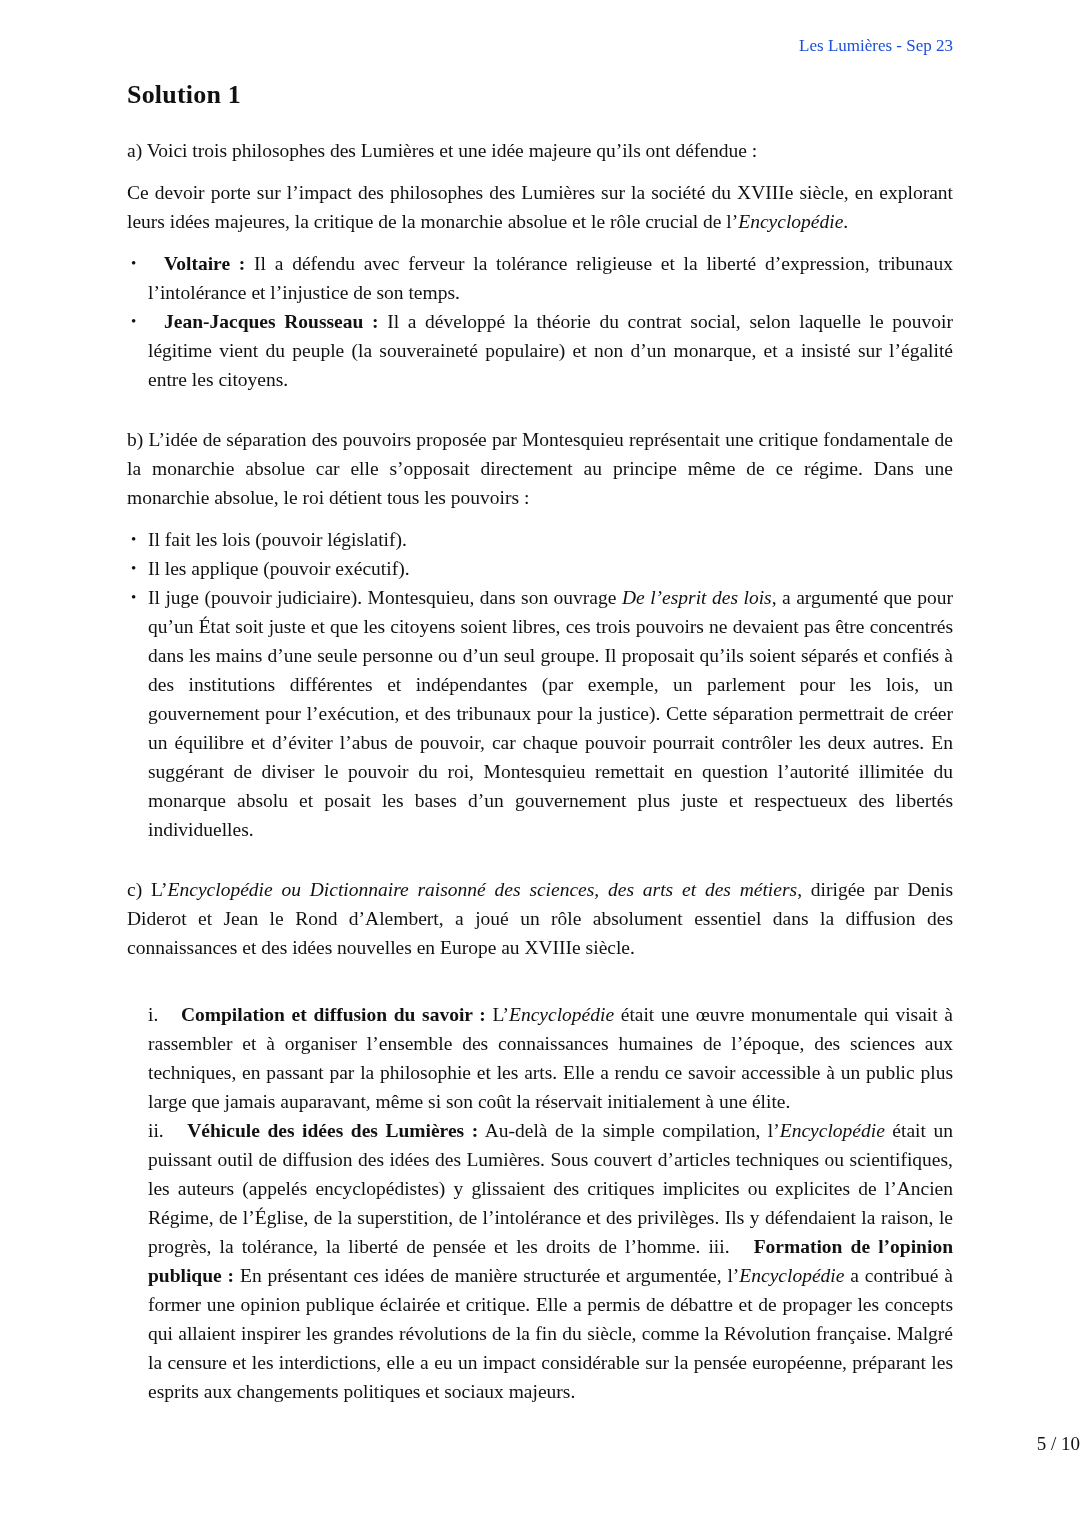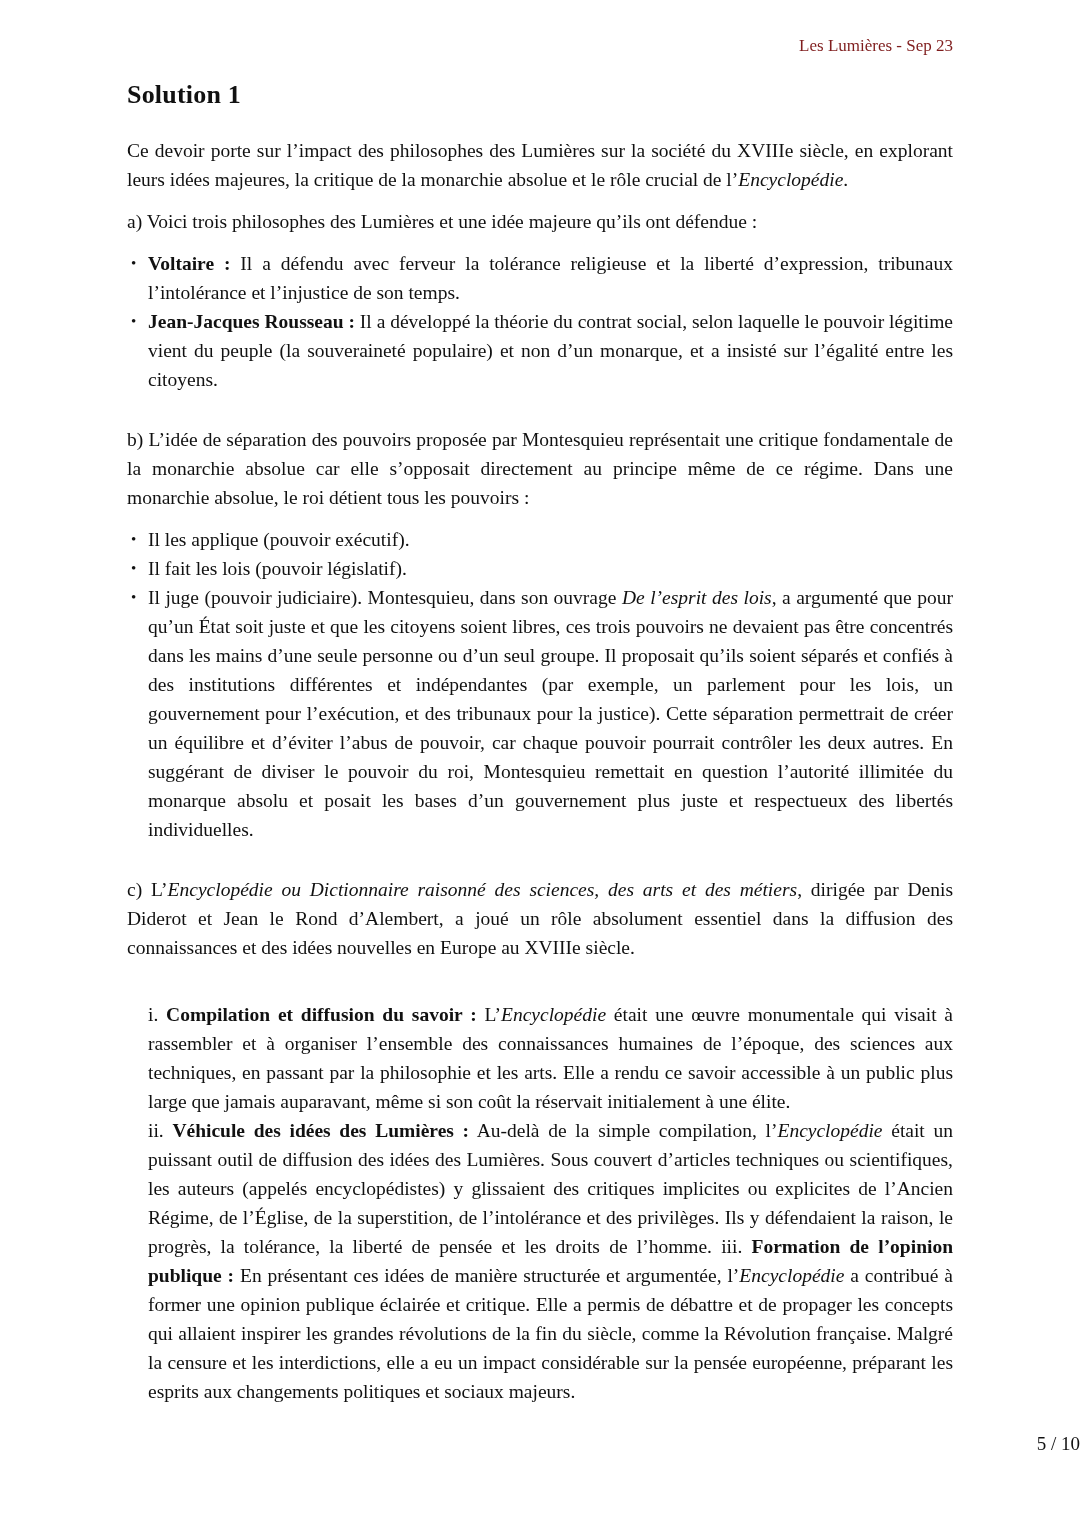--- a/index.html
+++ b/index.html
@@ -11,21 +11,21 @@
     color: #111111;
     font-family: "Liberation Serif", serif;
     overflow: hidden;
   }
   .page-header {
     position: absolute;
     top: 36px;
     right: 127px;
     font-size: 17px;
     line-height: 20px;
-    color: #7f1d1d;
+    color: #1d4ed8;
   }
   .content {
     position: absolute;
     left: 127px;
     right: 127px;
     top: 0;
   }
   h1.doc-title {
     font-size: 26px;
     font-weight: bold;
@@ -56,55 +56,55 @@
     font-size: 15px;
     line-height: 29px;
   }
   .sec-gap { margin-top: 31px; }
   .roman-block {
     margin-left: 21px;
     margin-top: 38px;
   }
   .roman-block .para { margin: 0; }
   em { font-style: italic; }
-  strong { font-weight: bold; }
+  strong { font-weight: bold; margin-left: 16px; }
   .page-footer {
     position: absolute;
     bottom: 72px;
     left: 0;
     width: 100%;
     text-align: right;
     font-size: 19px;
   }
 </style>
 </head>
 <body>
 
 <div class="page-header">
   <span>Les Lumières - Sep 23</span>
 </div>
 
 <div class="content">
 
   <h1 class="doc-title">Solution 1</h1>
 
+  <p class="para">a) Voici trois philosophes des Lumières et une idée majeure qu’ils ont défendue :</p>
+
   <p class="para"><span>Ce devoir porte sur l’impact des philosophes des Lumières sur la société du XVIIIe siècle, en explorant leurs idées majeures, la critique de la monarchie absolue et le rôle crucial de l’</span><em>Encyclopédie</em><span>.</span></p>
-
-  <p class="para">a) Voici trois philosophes des Lumières et une idée majeure qu’ils ont défendue :</p>
 
   <ul class="doc-list">
     <li><strong>Voltaire :</strong><span> Il a défendu avec ferveur la tolérance religieuse et la liberté d’expression, tribunaux l’intolérance et l’injustice de son temps.</span></li>
     <li><strong>Jean-Jacques Rousseau :</strong><span> Il a développé la théorie du contrat social, selon laquelle le pouvoir légitime vient du peuple (la souveraineté populaire) et non d’un monarque, et a insisté sur l’égalité entre les citoyens.</span></li>
   </ul>
 
   <p class="para sec-gap">b) L’idée de séparation des pouvoirs proposée par Montesquieu représentait une critique fondamentale de la monarchie absolue car elle s’opposait directement au principe même de ce régime. Dans une monarchie absolue, le roi détient tous les pouvoirs :</p>
 
   <ul class="doc-list">
+    <li>Il fait les lois (pouvoir législatif).</li>
     <li>Il les applique (pouvoir exécutif).</li>
-    <li>Il fait les lois (pouvoir législatif).</li>
     <li><span>Il juge (pouvoir judiciaire). Montesquieu, dans son ouvrage </span><em>De l’esprit des lois</em><span>, a argumenté que pour qu’un État soit juste et que les citoyens soient libres, ces trois pouvoirs ne devaient pas être concentrés dans les mains d’une seule personne ou d’un seul groupe. Il proposait qu’ils soient séparés et confiés à des institutions différentes et indépendantes (par exemple, un parlement pour les lois, un gouvernement pour l’exécution, et des tribunaux pour la justice). Cette séparation permettrait de créer un équilibre et d’éviter l’abus de pouvoir, car chaque pouvoir pourrait contrôler les deux autres. En suggérant de diviser le pouvoir du roi, Montesquieu remettait en question l’autorité illimitée du monarque absolu et posait les bases d’un gouvernement plus juste et respectueux des libertés individuelles.</span></li>
   </ul>
 
   <p class="para sec-gap"><span>c) L’</span><em>Encyclopédie ou Dictionnaire raisonné des sciences, des arts et des métiers</em><span>, dirigée par Denis Diderot et Jean le Rond d’Alembert, a joué un rôle absolument essentiel dans la diffusion des connaissances et des idées nouvelles en Europe au XVIIIe siècle.</span></p>
 
   <div class="roman-block">
     <p class="para"><span>i. </span><strong>Compilation et diffusion du savoir :</strong><span> L’</span><em>Encyclopédie</em><span> était une œuvre monumentale qui visait à rassembler et à organiser l’ensemble des connaissances humaines de l’époque, des sciences aux techniques, en passant par la philosophie et les arts. Elle a rendu ce savoir accessible à un public plus large que jamais auparavant, même si son coût la réservait initialement à une élite.</span></p>
     <p class="para"><span>ii. </span><strong>Véhicule des idées des Lumières :</strong><span> Au-delà de la simple compilation, l’</span><em>Encyclopédie</em><span> était un puissant outil de diffusion des idées des Lumières. Sous couvert d’articles techniques ou scientifiques, les auteurs (appelés encyclopédistes) y glissaient des critiques implicites ou explicites de l’Ancien Régime, de l’Église, de la superstition, de l’intolérance et des privilèges. Ils y défendaient la raison, le progrès, la tolérance, la liberté de pensée et les droits de l’homme. iii. </span><strong>Formation de l’opinion publique :</strong><span> En présentant ces idées de manière structurée et argumentée, l’</span><em>Encyclopédie</em><span> a contribué à former une opinion publique éclairée et critique. Elle a permis de débattre et de propager les concepts qui allaient inspirer les grandes révolutions de la fin du siècle, comme la Révolution française. Malgré la censure et les interdictions, elle a eu un impact considérable sur la pensée européenne, préparant les esprits aux changements politiques et sociaux majeurs.</span></p>
   </div>
 

